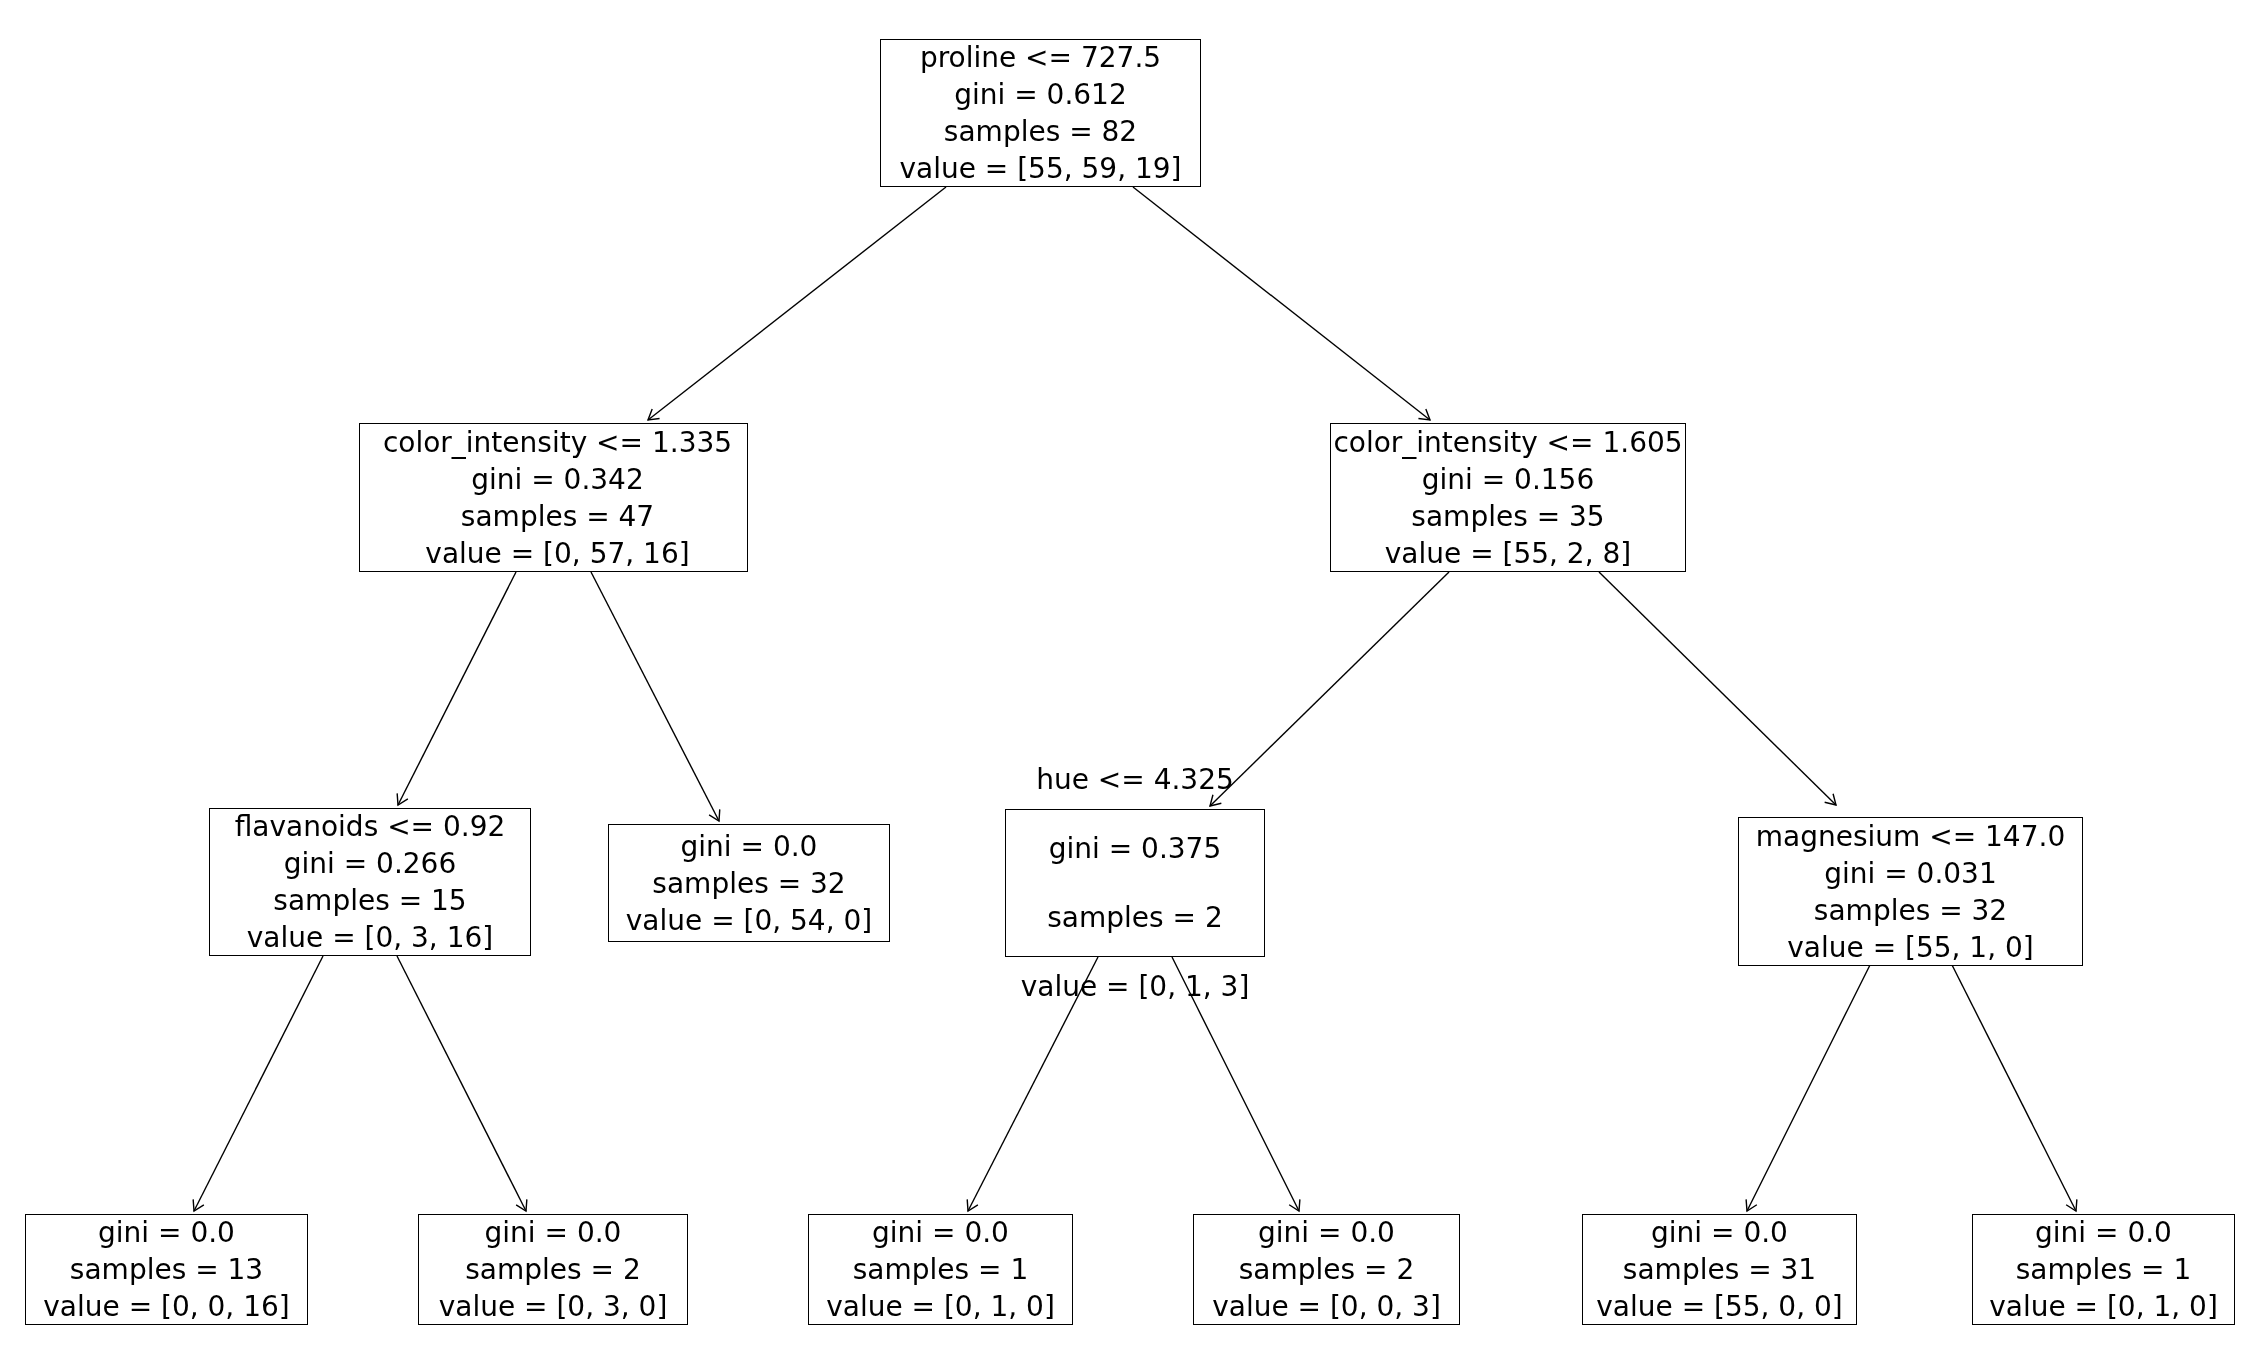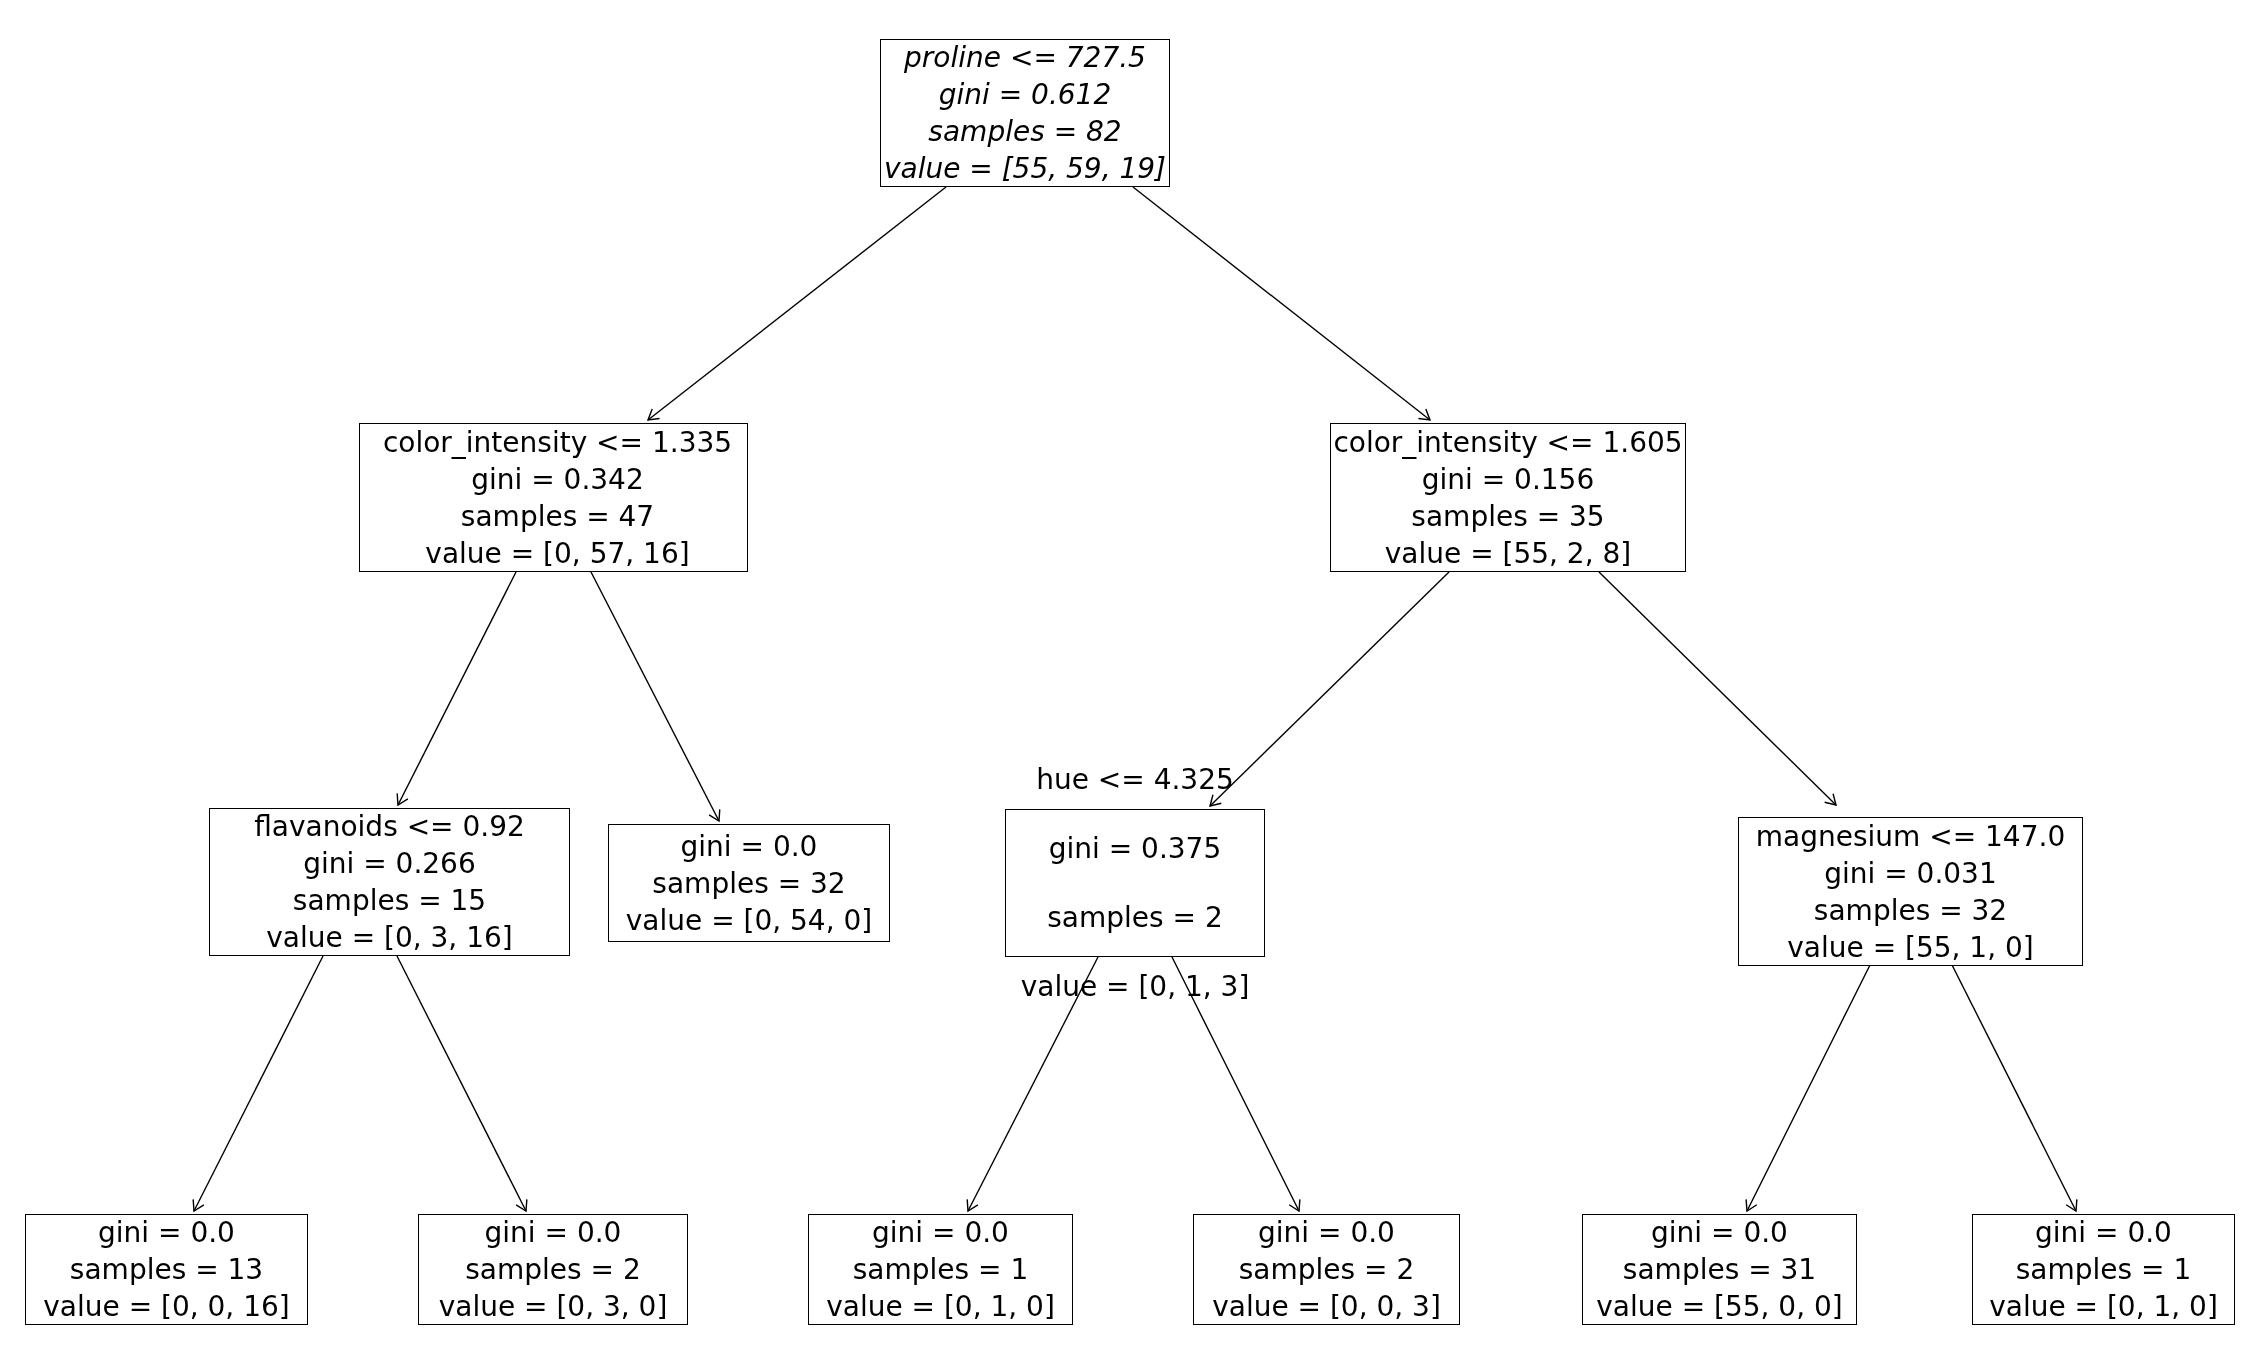--- a/index.html
+++ b/index.html
@@ -32,24 +32,24 @@
     flex-direction: column;
     justify-content: center;
     align-items: center;
     text-align: center;
     font-size: 28px;
     line-height: 37px;
   }
   .node .ln {
     white-space: nowrap;
   }
-  .n0  { left: 880px;  top: 39px;   width: 290px; height: 148px; font-style: italic; }
+  .n0  { left: 880px;  top: 39px;   width: 321px; height: 148px; }
   .n1  { left: 359px;  top: 423px;  width: 389px; height: 149px; padding-left: 8px; }
   .n2  { left: 1330px; top: 423px;  width: 356px; height: 149px; }
-  .n3  { left: 209px;  top: 808px;  width: 361px; height: 148px; }
+  .n3  { left: 209px;  top: 808px;  width: 322px; height: 148px; }
   .n4  { left: 608px;  top: 824px;  width: 282px; height: 118px; }
   .n5  { left: 1005px; top: 809px;  width: 260px; height: 148px; gap: 32px; }
   .n6  { left: 1738px; top: 808px;  width: 345px; height: 149px; margin-top: 9px; }
   .n7  { left: 25px;   top: 1214px; width: 283px; height: 111px; }
   .n8  { left: 418px;  top: 1214px; width: 270px; height: 111px; }
   .n9  { left: 808px;  top: 1214px; width: 265px; height: 111px; }
   .n10 { left: 1193px; top: 1214px; width: 267px; height: 111px; }
   .n11 { left: 1582px; top: 1214px; width: 275px; height: 111px; }
   .n12 { left: 1972px; top: 1214px; width: 263px; height: 111px; }
 </style>

